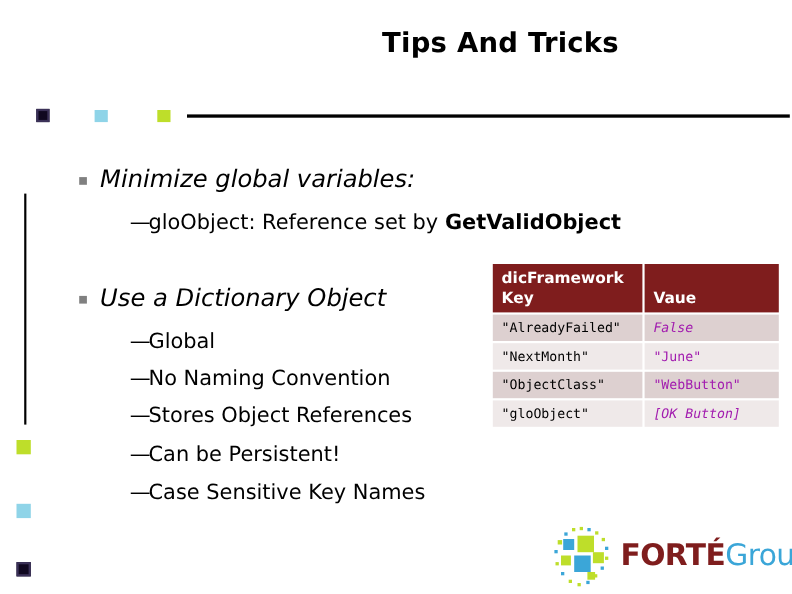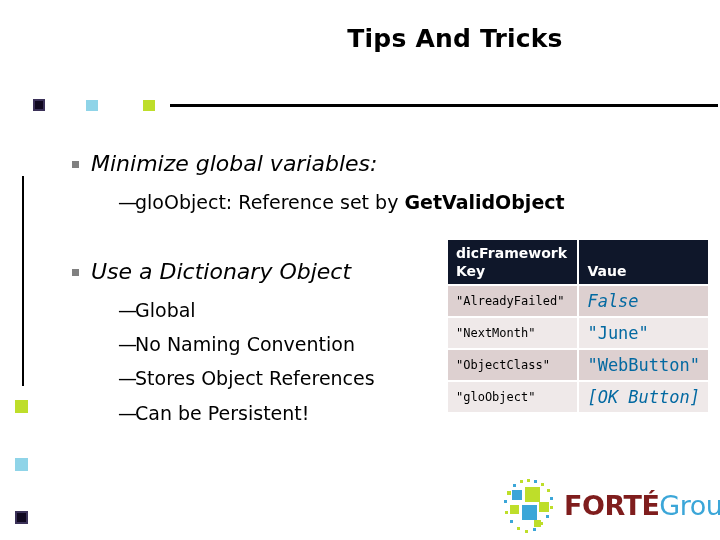--- a/index.html
+++ b/index.html
@@ -153,21 +153,21 @@
     width: 264px;
     border-collapse: separate;
     border-spacing: 2px;
     font-size: 13px;
   }
   .dict-table td {
     padding: 5px 8px;
     vertical-align: middle;
   }
   .th-cell {
-    background: #0f172a;
+    background: #7f1d1d;
     color: #ffffff;
     font-weight: bold;
     font-size: 14px;
     padding: 4px 8px 5px 8px;
   }
   .th-title {
     display: block;
     margin-bottom: 2px;
   }
   .row-dark td {
@@ -176,23 +176,23 @@
   .row-light td {
     background: #efe9e9;
   }
   .cell-key {
     width: 120px;
     color: #000000;
     font-family: "DejaVu Sans Mono", "Liberation Mono", monospace;
     font-size: 12px;
   }
   .cell-val {
-    color: #0369a1;
+    color: #a21caf;
     font-family: "DejaVu Sans Mono", "Liberation Mono", monospace;
-    font-size: 17px;
+    font-size: 12px;
   }
   .italic-val {
     font-style: italic;
   }
 
   
   .logo {
     position: absolute;
     left: 498px;
     top: 478px;
@@ -259,20 +259,23 @@
     <span class="dash">—</span><span>Global</span>
   </div>
   <div class="bullet-l2" id="b2s2">
     <span class="dash">—</span><span>No Naming Convention</span>
   </div>
   <div class="bullet-l2" id="b2s4">
     <span class="dash">—</span><span>Can be Persistent!</span>
   </div>
   <div class="bullet-l2" id="b2s3">
     <span class="dash">—</span><span>Stores Object References</span>
+  </div>
+  <div class="bullet-l2" id="b2s5">
+    <span class="dash">—</span><span>Case Sensitive Key Names</span>
   </div>
 
   <table class="dict-table">
     <tbody>
       <tr>
         <td class="th-cell">
           <span class="th-title">dicFramework</span>
           <span>Key</span>
         </td>
         <td class="th-cell">

